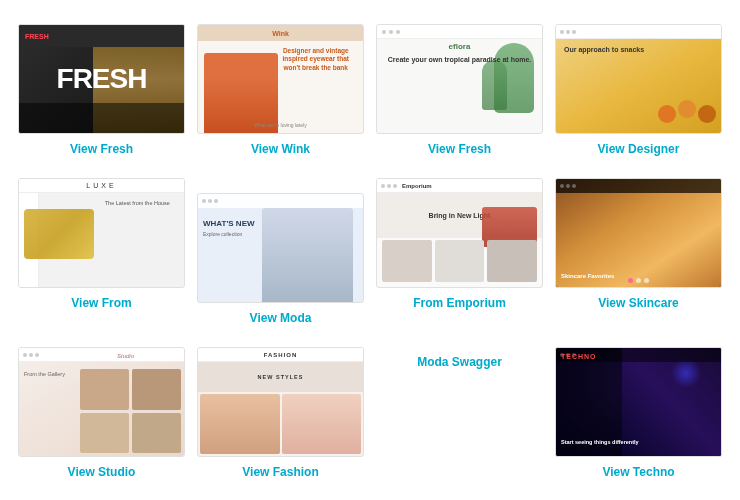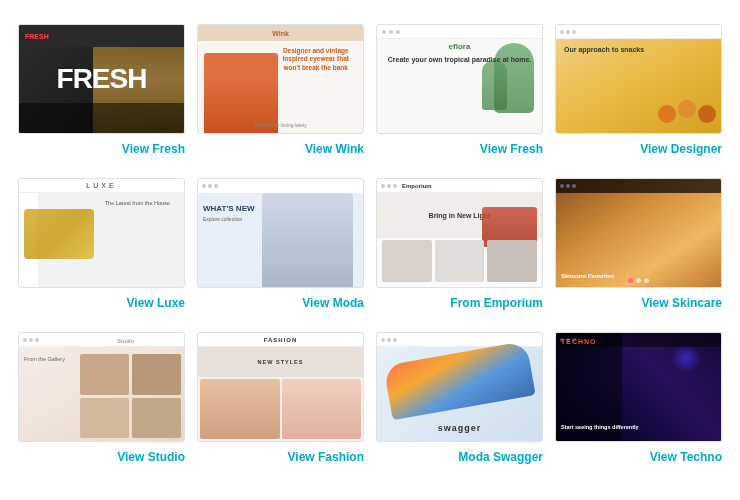--- a/index.html
+++ b/index.html
@@ -14,21 +14,21 @@
     .grid {
       display: grid;
       grid-template-columns: repeat(4, 1fr);
       gap: 0px;
       padding: 16px 12px 0;
     }
 
     .template-item {
       display: flex;
       flex-direction: column;
-      align-items: flex-end;
+      align-items: center;
       padding: 8px 6px 14px;
       cursor: pointer;
     }
 
     .template-thumb {
       width: 100%;
       height: 110px;
       border-radius: 3px;
       overflow: hidden;
       border: 1px solid #e0e0e0;
@@ -319,20 +319,21 @@
       width: 20px;
       background: #fff;
       border-right: 1px solid #eee;
     }
 
     
     .thumb-moda {
       background: #e8eff8;
       position: relative;
       overflow: hidden;
+      margin-top: 15px;
     }
     .moda-nav {
       position: absolute;
       top: 0; left: 0; right: 0;
       height: 14px;
       background: rgba(255,255,255,0.9);
       display: flex;
       align-items: center;
       gap: 2px;
       padding: 0 4px;
@@ -796,21 +797,21 @@
 
   <div class="template-item">
     <div class="template-thumb thumb-luxe">
       <div class="luxe-nav">
         <span class="luxe-logo">LUXE</span>
       </div>
       <div class="luxe-sidebar"></div>
       <div class="luxe-ring"></div>
       <div class="luxe-text">The Latest from the House</div>
     </div>
-    <span class="view-label">View Luxe</span>
+    <span class="view-label">View From</span>
   </div>
 
   <div class="template-item">
     <div class="template-thumb thumb-moda">
       <div class="moda-nav">
         <div class="moda-nav-dot"></div>
         <div class="moda-nav-dot"></div>
         <div class="moda-nav-dot"></div>
       </div>
       <div class="moda-person"></div>
@@ -895,30 +896,20 @@
       </div>
       <div class="fashion-grid">
         <div class="fashion-cell"></div>
         <div class="fashion-cell"></div>
       </div>
     </div>
     <span class="view-label">View Fashion</span>
   </div>
 
   <div class="template-item">
-    <div class="template-thumb thumb-swagger">
-      <div class="swagger-nav">
-        <div class="swagger-nav-dot"></div>
-        <div class="swagger-nav-dot"></div>
-        <div class="swagger-nav-dot"></div>
-      </div>
-      <div class="swagger-hero"></div>
-      <div class="swagger-shoe"></div>
-      <div class="swagger-text">swagger</div>
-    </div>
     <span class="view-label">Moda Swagger</span>
   </div>
 
   <div class="template-item">
     <div class="template-thumb thumb-techno">
       <div class="techno-bg"></div>
       <div class="techno-face"></div>
       <div class="techno-glare"></div>
       <div class="techno-nav">
         <div class="techno-nav-dot"></div>

